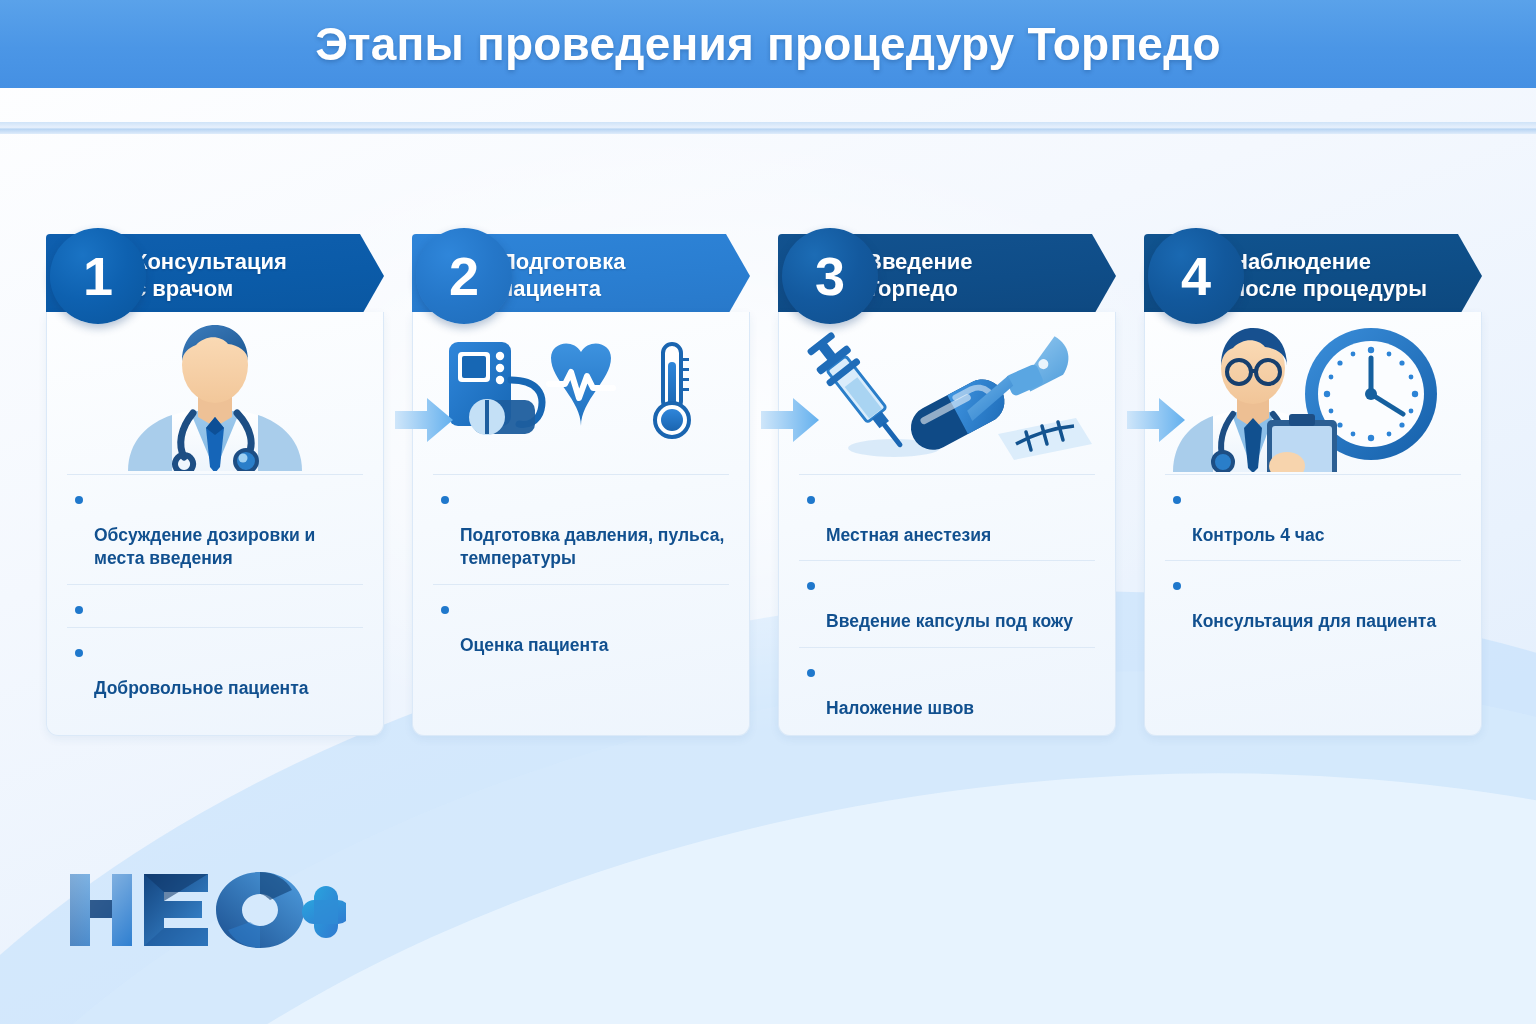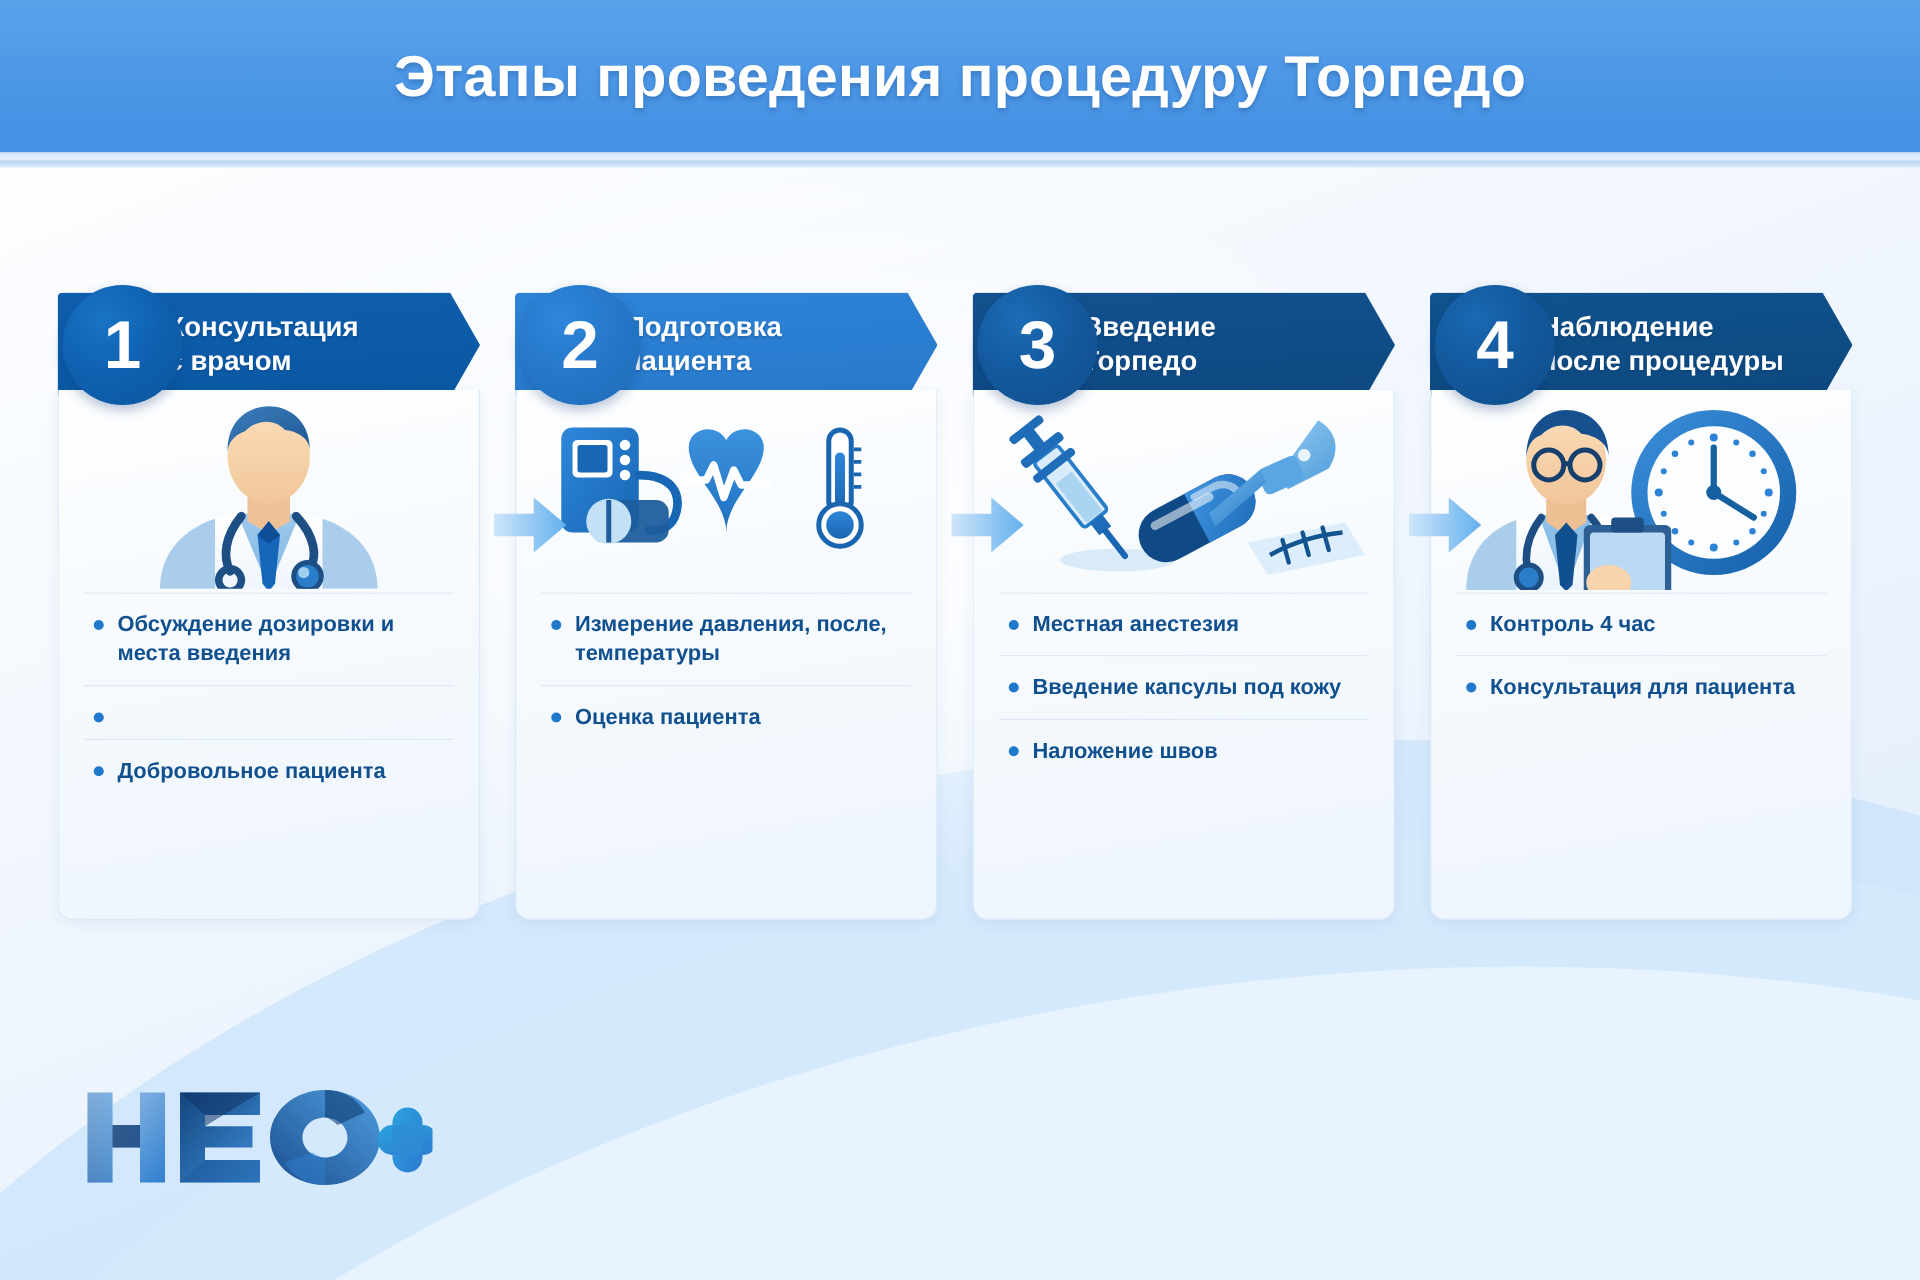--- a/index.html
+++ b/index.html
@@ -50,21 +50,21 @@
     position:absolute;
     left:120px; top:120px;
     width:1100px; height:620px;
     background:radial-gradient(ellipse at center,#ffffff 0%,rgba(255,255,255,0) 70%);
     opacity:.9;
   }
 
   
   .header{
     position:absolute; left:0; top:0;
-    width:1536px; height:122px;
+    width:1536px; height:88px;
     background:linear-gradient(180deg,#5aa2ea 0%,#4b96e6 55%,#4590e3 100%);
     display:flex; align-items:center; justify-content:center;
     z-index:5;
   }
   .header-title{
     color:#ffffff;
     font-size:46px;
     font-weight:bold;
     letter-spacing:.2px;
     text-shadow:0 2px 4px rgba(10,50,100,.28);
@@ -171,20 +171,21 @@
     width:8px; height:8px;
     border-radius:50%;
     background:#1f78cc;
     margin-top:8px;
   }
   .bullet-text{
     color:#11508f;
     font-size:17.5px;
     font-weight:bold;
     line-height:1.34;
+    margin-top:36px;
   }
 
   
   .arrow{
     position:absolute;
     top:170px;
     width:58px; height:44px;
     z-index:6;
   }
   .arrow.a1{ left:349px; }
@@ -329,21 +330,21 @@
             <rect x="242" y="22" width="6" height="3"></rect>
             <rect x="242" y="32" width="6" height="3"></rect>
             <rect x="242" y="42" width="6" height="3"></rect>
             <rect x="242" y="52" width="6" height="3"></rect>
           </g>
         </svg>
       </div>
       <div class="bullets">
         <div class="bullet">
           <span class="dot"></span>
-          <span class="bullet-text">Измерение давления, после, температуры</span>
+          <span class="bullet-text">Подготовка давления, пульса, температуры</span>
         </div>
         <div class="bullet">
           <span class="dot"></span>
           <span class="bullet-text">Оценка пациента</span>
         </div>
       </div>
     </div>
   </div>
 
   <div class="step s3">

